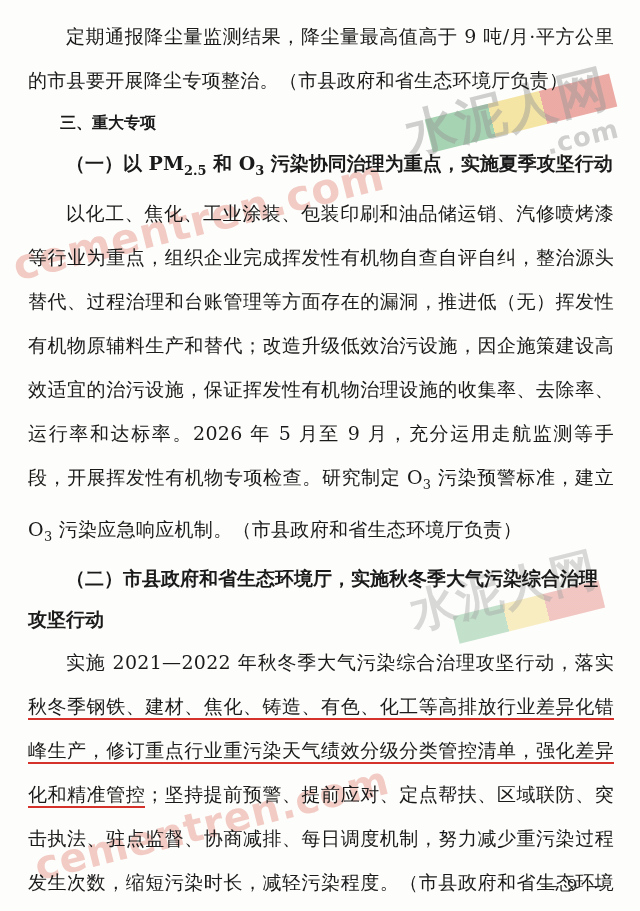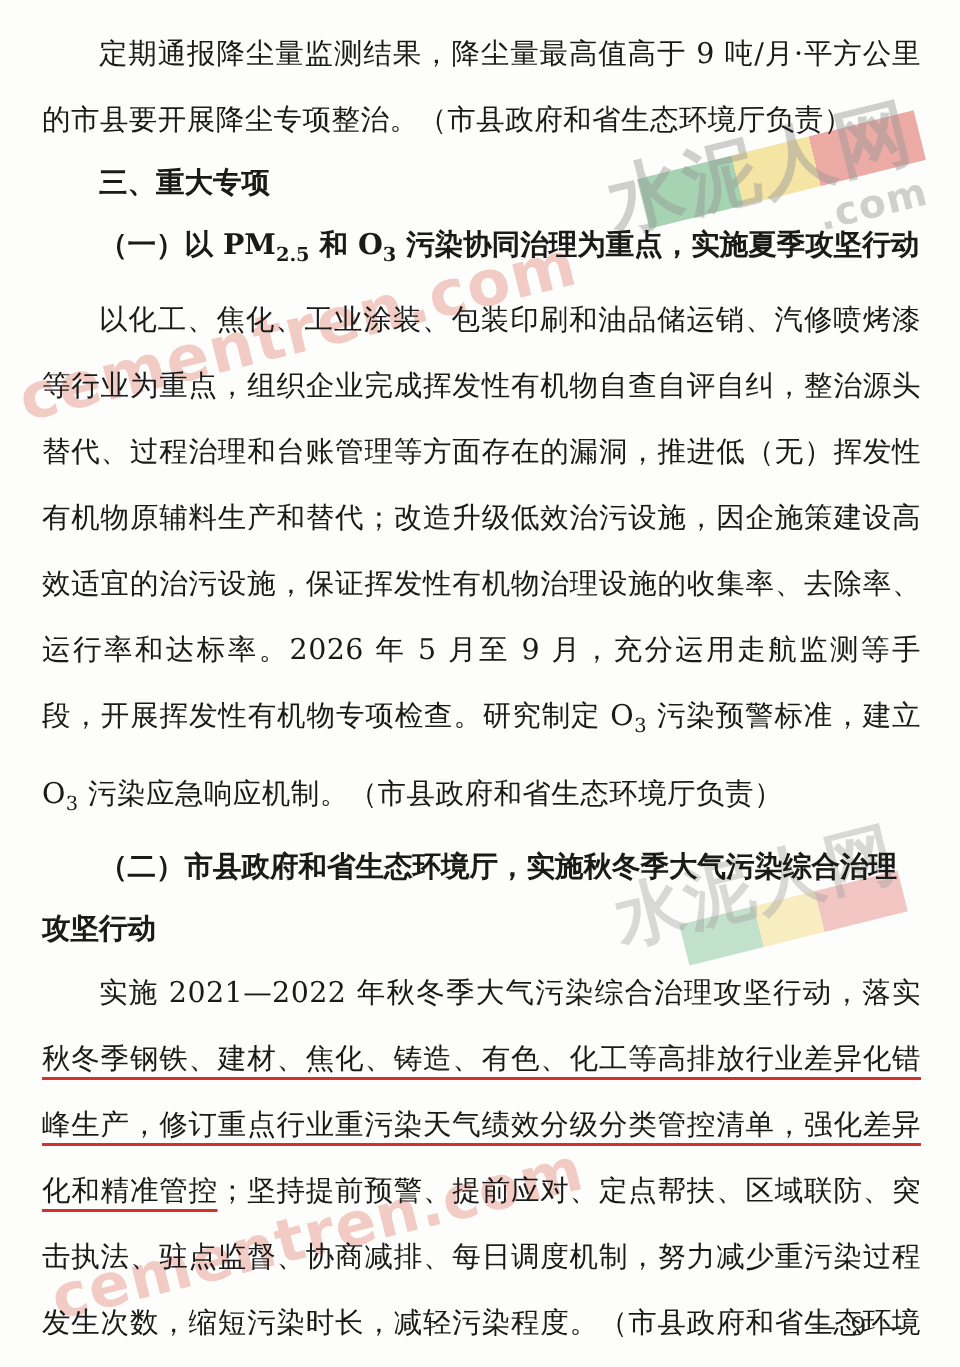--- a/index.html
+++ b/index.html
@@ -117,21 +117,21 @@
     text-align: justify;
     text-justify: inter-ideograph;
     letter-spacing: 0.3px;
   }
   p.indent {
     text-indent: 2em;
   }
   p.heading {
     text-indent: 2em;
     font-weight: bold;
-    font-size: 19px;
+    font-size: 16px;
     line-height: 41px;
     margin: 0;
   }
   p.subheading {
     text-indent: 2em;
     font-weight: bold;
     font-size: 19px;
     line-height: 41px;
     margin: 0;
   }

